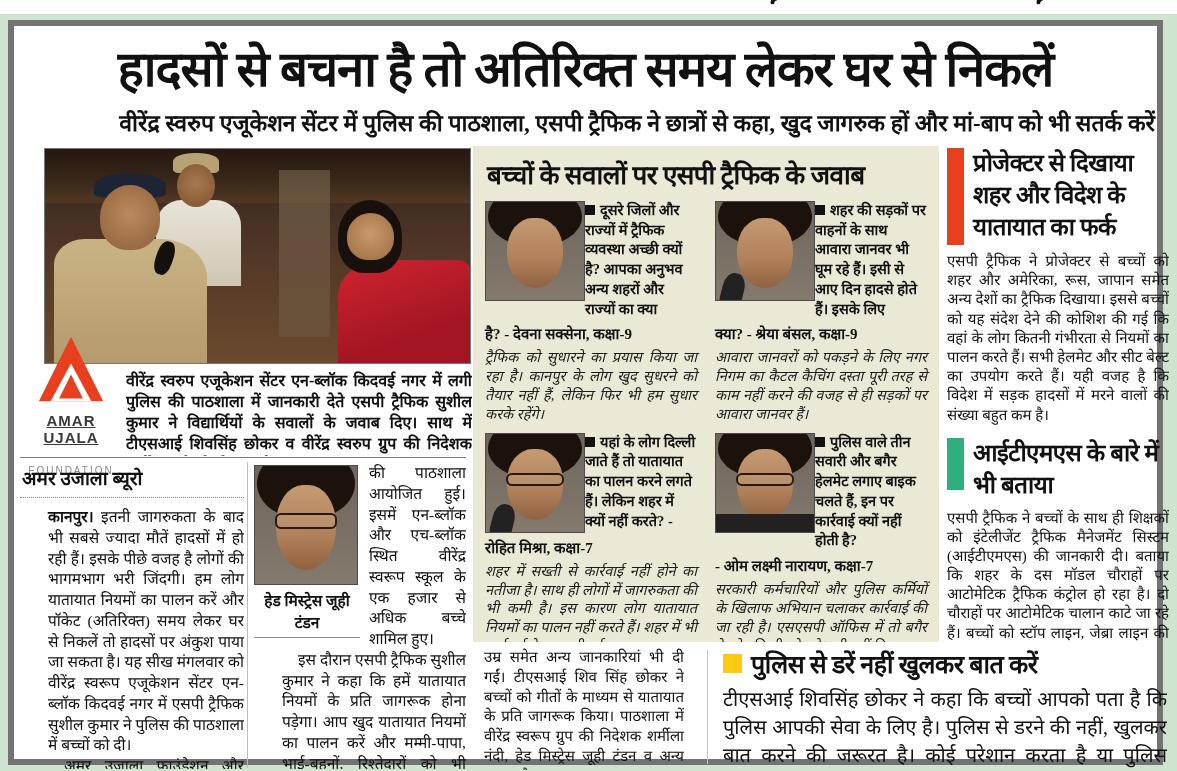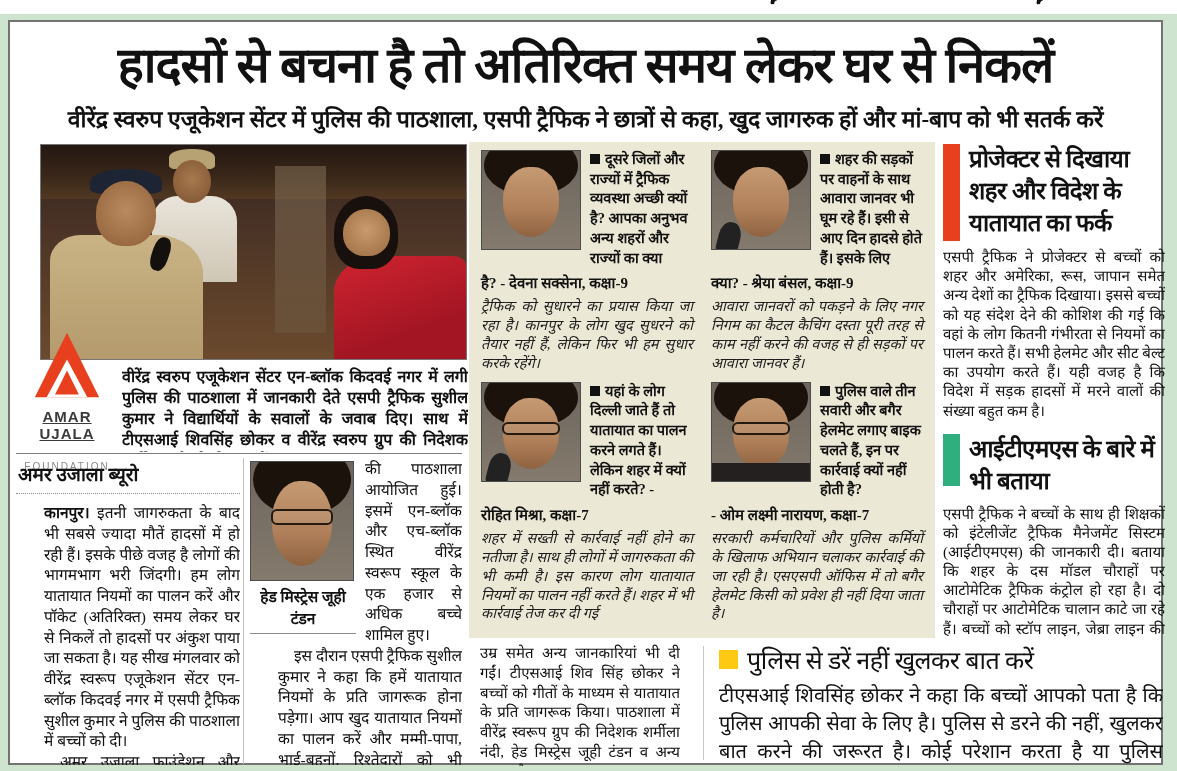--- a/index.html
+++ b/index.html
@@ -1,27 +1,27 @@
 <!DOCTYPE html>
 <html><head>
 <meta charset="utf-8">
 <style>
   * { margin:0; padding:0; box-sizing:border-box; }
   html,body { background:#ffffff; }
   .page { position:relative; width:1177px; height:771px; background:#fff; overflow:hidden;
           font-family:"Liberation Serif","DejaVu Serif",serif; color:#111; }
   .frame { position:absolute; left:0; right:0; top:14px; bottom:0; background:#cfe4cf; }
   .inner { position:absolute; left:8px; top:20px; width:1155px; height:745px;
-           background:#fff; border:2px solid #737373; }
+           background:#fff; border:6px solid #737373; }
   .frag { position:absolute; top:-2px; width:16px; height:12px; border:3px solid transparent;
           border-left:4px solid #111; border-radius:50%; transform:rotate(35deg); }
 
   .headline { position:absolute; top:8px; left:0; right:0; text-align:center;
               font-size:49px; font-weight:bold; letter-spacing:-1px; white-space:nowrap; }
-  .subhead  { position:absolute; top:80px; left:2px; right:2px; text-align:center;
+  .subhead  { position:absolute; top:80px; left:2px; right:2px; text-align:right;
               font-size:23px; font-weight:bold; white-space:nowrap; }
 
   
   .lead-photo { position:absolute; left:30px; top:122px; width:427px; height:216px;
                 border:1px solid #777; overflow:hidden;
                 background:linear-gradient(180deg,#32231b 0%,#4a3326 38%,#5d4029 72%,#6b4a2e 100%); }
   .ceiling { position:absolute; left:0; top:0; right:0; height:25%;
              background:linear-gradient(180deg,#241812 0%,#3a2819 60%,#523823 100%); }
   .panel   { position:absolute; left:55%; top:10%; width:12%; height:78%;
              background:linear-gradient(180deg,#8a775f,#6e5a42); opacity:.5; }
@@ -85,21 +85,21 @@
              border:2px solid #241a12; border-radius:6px; background:rgba(255,255,255,.08); }
   .mic2 { position:absolute; left:6%; bottom:-6%; width:22%; height:34%;
           background:#222; border-radius:45% 45% 20% 20%; transform:rotate(14deg); }
   .suit { position:absolute; bottom:-2%; left:0; right:0; height:20%; background:#23201f; }
 
   
   .qa-box { position:absolute; left:459px; top:120px; width:466px; height:496px;
             background:#ece8d6; padding:8px 12px; overflow:hidden; }
   .qa-title { font-size:26px; font-weight:bold; margin:2px 0 9px 2px; letter-spacing:-0.5px; }
   .qa-grid { display:grid; grid-template-columns:1fr 1fr; column-gap:18px; row-gap:9px; }
-  .qa-top { display:flex; gap:9px; }
+  .qa-top { display:flex; }
   .qa-photo { width:100px; height:100px; flex:none; }
   .qa-q { font-size:14.5px; font-weight:bold; line-height:1.36; }
   .sq { display:inline-block; width:10px; height:10px; background:#111; margin-right:5px; }
   .qa-attr { font-size:15px; font-weight:bold; margin-top:4px; }
   .qa-ans { font-size:14.5px; font-style:italic; line-height:1.3; margin-top:5px;
             text-align:justify; color:#1c1c1c; }
 
   
   .sidebar { position:absolute; left:933px; top:122px; width:222px; height:494px; overflow:hidden; }
   .sec { margin-bottom:13px; }
@@ -110,21 +110,21 @@
   .sec-title { font-size:24px; font-weight:bold; line-height:1.33; letter-spacing:-0.5px; }
   .sec-body { font-size:15px; line-height:1.28; text-align:justify; margin-top:7px; }
 
   
   .bottom-mid { position:absolute; left:442px; top:622px; width:228px; height:122px;
                 overflow:hidden; font-size:15px; line-height:1.32; text-align:justify; }
 
   
   .bottom-box { position:absolute; left:699px; top:620px; width:454px; height:124px;
                 overflow:hidden; padding-left:10px; }
-  .bb-title { font-size:25px; font-weight:normal; letter-spacing:-0.5px; }
+  .bb-title { font-size:25px; font-weight:bold; letter-spacing:-0.5px; }
   .ysq { display:inline-block; width:19px; height:19px; background:#fdc913; margin-right:9px; }
   .bb-body { font-size:20px; line-height:1.4; text-align:justify; margin-top:5px; }
 </style>
 </head>
 <body>
 
 <div class="page">
   <span class="frag" style="left:770px;"></span>
   <span class="frag" style="left:1036px;"></span>
   <div class="frame"></div>
@@ -178,20 +178,21 @@
           <div class="face"></div>
           <div class="glasses"></div>
         </div>
         <div class="inset-caption">हेड मिस्ट्रेस जूही टंडन</div>
       </div>
       <p class="body-p">की पाठशाला आयोजित हुई। इसमें एन-ब्लॉक और एच-ब्लॉक स्थित वीरेंद्र स्वरूप स्कूल के एक हजार से अधिक बच्चे शामिल हुए।</p>
       <p class="body-p indent">इस दौरान एसपी ट्रैफिक सुशील कुमार ने कहा कि हमें यातायात नियमों के प्रति जागरूक होना पड़ेगा। आप खुद यातायात नियमों का पालन करें और मम्मी-पापा, भाई-बहनों, रिश्तेदारों को भी जागरूक करें। बच्चों को ट्रैफिक सिग्नल, यातायात के नियमों, ड्राइविंग लाइसेंस बनवाने की</p>
     </div>
 
     <div class="qa-box">
+      <div class="qa-title">बच्चों के सवालों पर एसपी ट्रैफिक के जवाब</div>
       <div class="qa-grid">
 
         <div class="qa-cell">
           <div class="qa-top">
             <div class="qa-photo portrait">
               <div class="hair"></div>
               <div class="face"></div>
             </div>
             <div class="qa-q"><span class="sq"></span><span>दूसरे जिलों और राज्यों में ट्रैफिक व्यवस्था अच्छी क्यों है? आपका अनुभव अन्य शहरों और राज्यों का क्या</span></div>
           </div>

